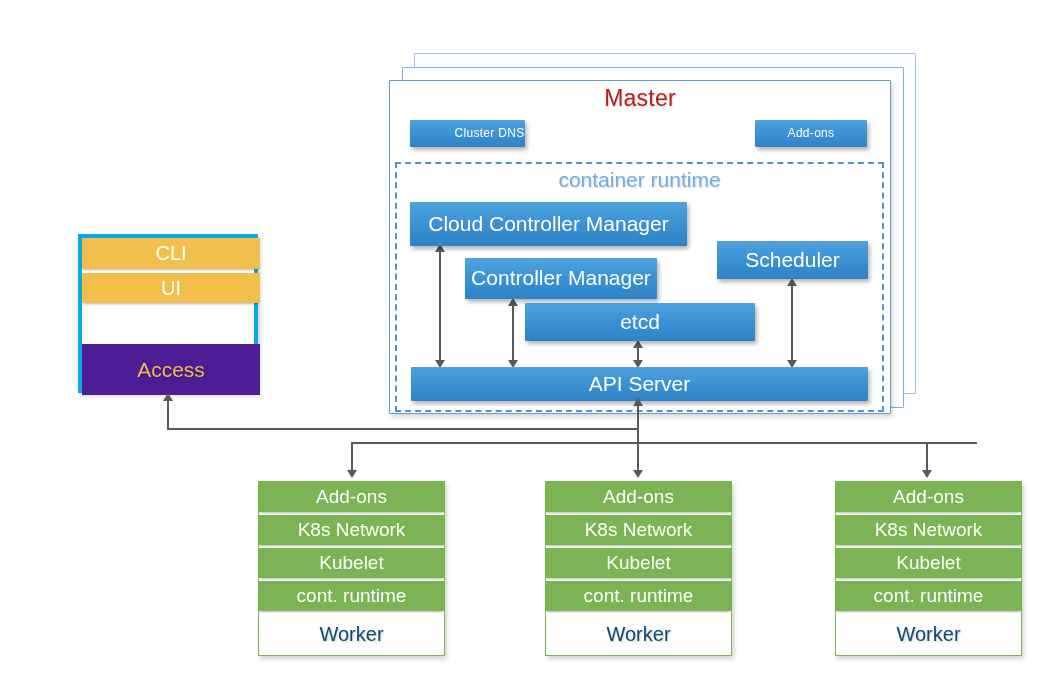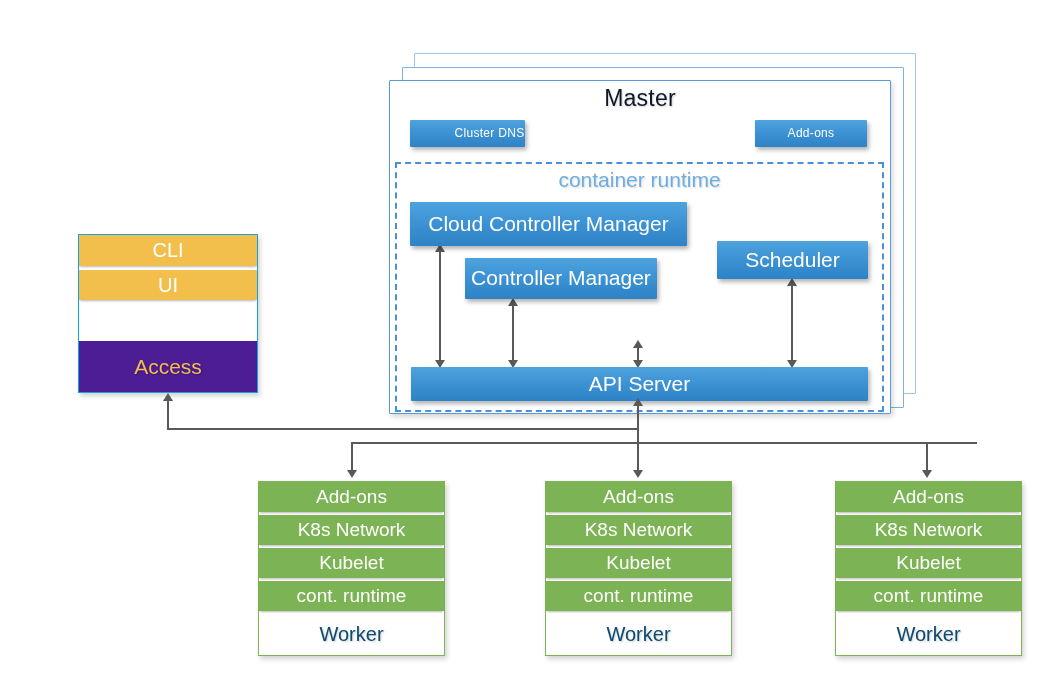--- a/index.html
+++ b/index.html
@@ -21,21 +21,21 @@
   .master-frame.back{border-color:#9DC3E6;}
   .master-frame.mid{border-color:#7FB0E0;}
   .master-frame.front{
     border-color:#5B9BD5;
     box-shadow:2px 3px 5px rgba(0,0,0,.16);
   }
 
   .master-title{
     position:absolute;
     text-align:center;
-    color:#0f172a;
+    color:#b91c1c;
     font-size:23px;
     letter-spacing:.2px;
     text-shadow:1px 1px 2px rgba(0,0,0,.18);
     white-space:nowrap;
   }
 
   
   .dashed-box{
     position:absolute;box-sizing:border-box;
     border:2px dashed #4A90D9;
@@ -74,21 +74,21 @@
   }
   .arrow-up{border-bottom:8px solid #595959;}
   .arrow-down{border-top:8px solid #595959;}
 
   
   .stack{
     position:absolute;box-sizing:border-box;
     box-shadow:2px 3px 5px rgba(0,0,0,.18);
     background:#ffffff;
   }
-  .stack.orange{border:1px solid #0ea5e9;}
+  .stack.orange{border:4px solid #0ea5e9;}
   .stack.green{border:1px solid #7CB354;}
 
   .row{
     position:absolute;box-sizing:border-box;
     display:flex;align-items:center;justify-content:center;
     text-align:center;white-space:nowrap;
   }
   .row.orange-fill{background:#F2BE4C;color:#ffffff;}
   .row.green-fill{background:#7CB354;color:#ffffff;}
   .row.orange-foot{background:#4c1d95;color:#F2BE4C;
@@ -128,20 +128,21 @@
   <div class="arrow-down" style="left:633px;top:360px;"></div>
 
   <div class="vline" style="left:791px;top:282px;height:84px;"></div>
   <div class="arrow-up" style="left:787px;top:278px;"></div>
   <div class="arrow-down" style="left:787px;top:360px;"></div>
 
   <div class="bluebox big" style="left:410px;top:202px;width:277px;height:44px;">Cloud Controller Manager</div>
 
   <div class="bluebox big" style="left:465px;top:258px;width:192px;height:41px;">Controller Manager</div>
 
+  <div class="bluebox big" style="left:525px;top:303px;width:230px;height:38px;">etcd</div>
 
   <div class="bluebox big" style="left:411px;top:367px;width:457px;height:34px;">API Server</div>
 
   <div class="bluebox big" style="left:717px;top:241px;width:151px;height:38px;">Scheduler</div>
 
   <div class="stack orange" style="left:78px;top:234px;width:180px;height:159px;">
     <div class="row orange-fill sep" style="left:0;top:0;width:178px;height:31px;font-size:20px;">CLI</div>
     <div class="row orange-fill sep" style="left:0;top:35px;width:178px;height:30px;font-size:20px;">UI</div>
     <div class="row orange-foot" style="left:0;top:106px;width:178px;height:51px;font-size:21px;">Access</div>
   </div>

